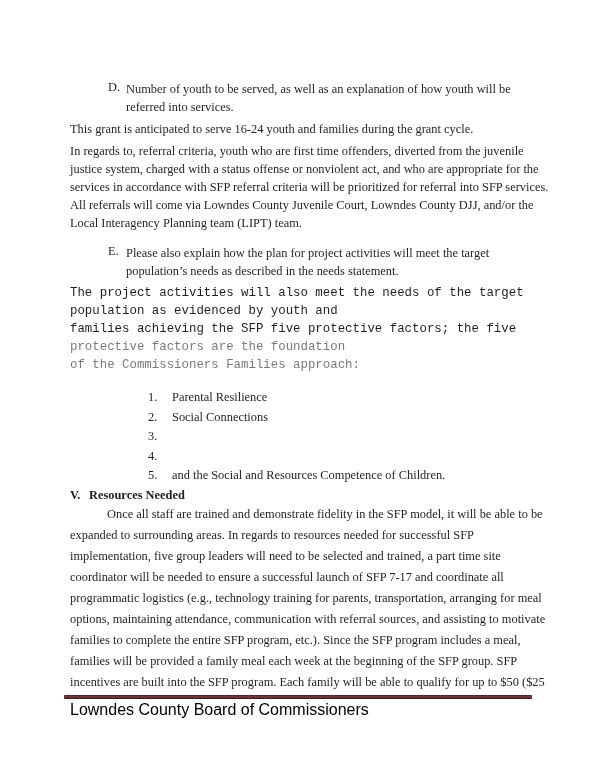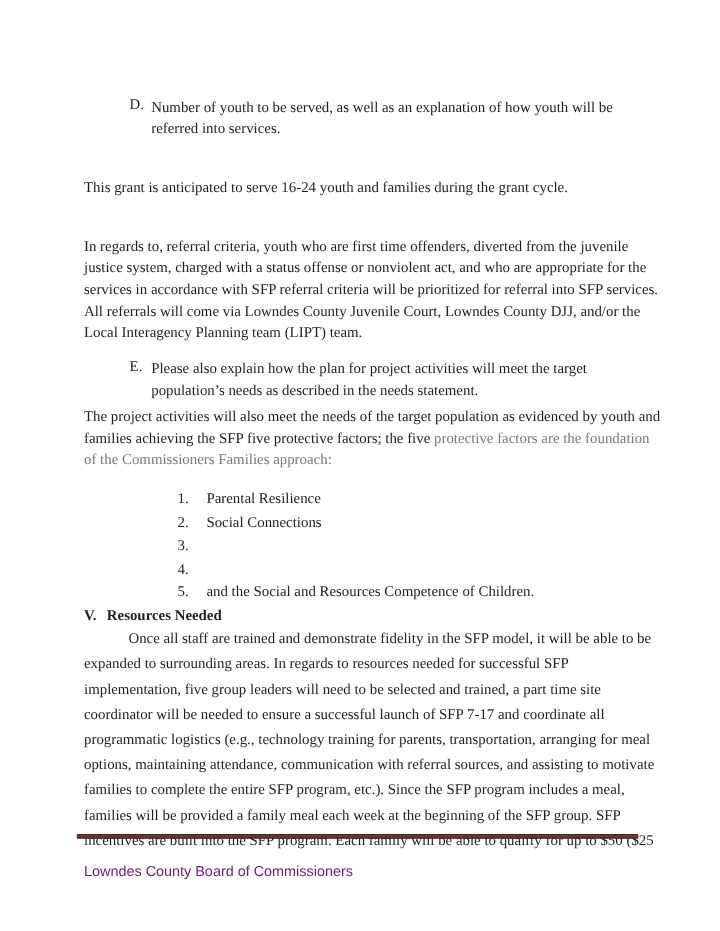--- a/index.html
+++ b/index.html
@@ -31,25 +31,26 @@
     margin-top: 12px;
   }
   .letter-item .marker {
     flex: none;
     width: 18px;
   }
   .letter-item .item-text {
     flex: 1;
   }
   .para {
-    margin-top: 31px;
+    margin-top: 4px;
   }
   .para-activities {
     margin-top: 4px;
     line-height: 18px;
+    font-family: Liberation Mono, monospace;
   }
   .muted { color: var(--muted-color, #7a7a7a); }
   .num-list {
     margin-left: 78px;
     margin-top: 14px;
     line-height: 19.5px;
   }
   .num-item { display: flex; }
   .num-item .num-marker { flex: none; width: 24px; }
   .section-heading {
@@ -68,26 +69,26 @@
     left: 64px;
     top: 695px;
     width: 468px;
   }
   .footer-rule {
     height: 4px;
     background: linear-gradient(to bottom, #3d1f1f 0%, var(--rule-color, #7d3b3b) 45%, #301818 100%);
     border-radius: 1px;
   }
   .footer-text {
-    margin-top: 20px;
+    margin-top: 3px;
     margin-left: 6px;
     font-family: "Liberation Sans", sans-serif;
-    font-size: 12px;
+    font-size: 16px;
     line-height: 15.5px;
-    color: #701a75;
+    color: #000000;
   }
 </style>
 </head>
 <body>
 
 <div class="page">
   <div class="content">
 
     <div class="letter-item">
       <span class="marker">D.</span>

